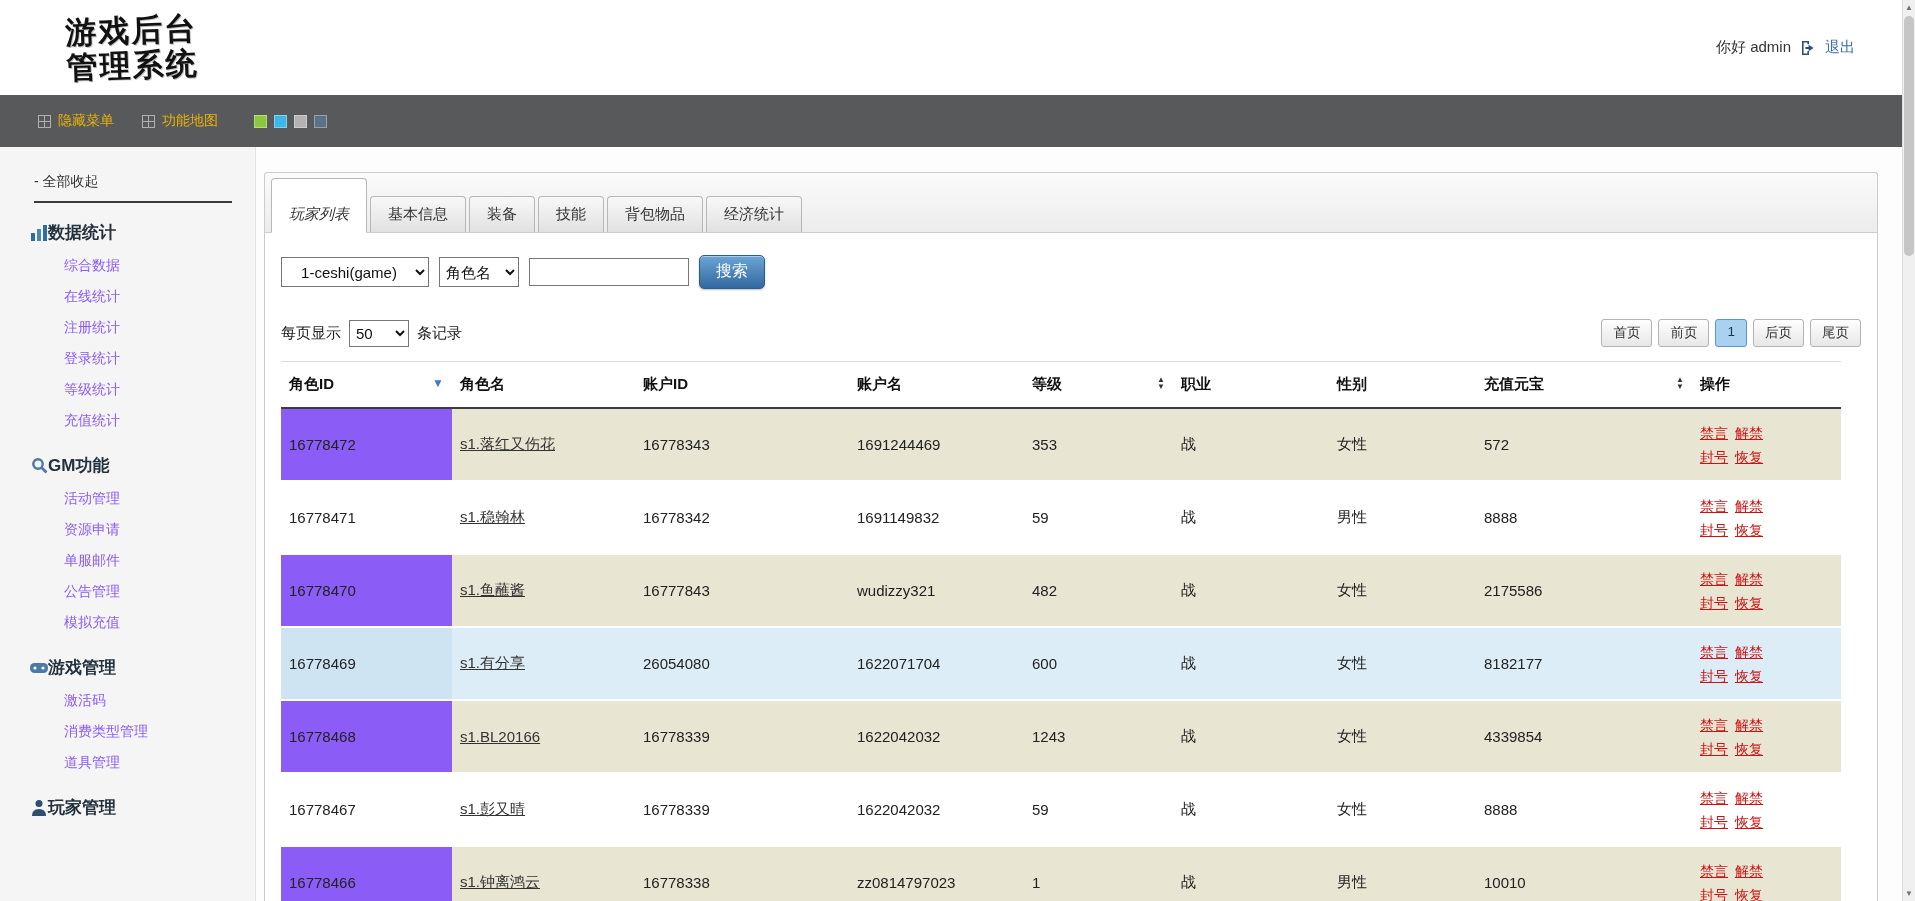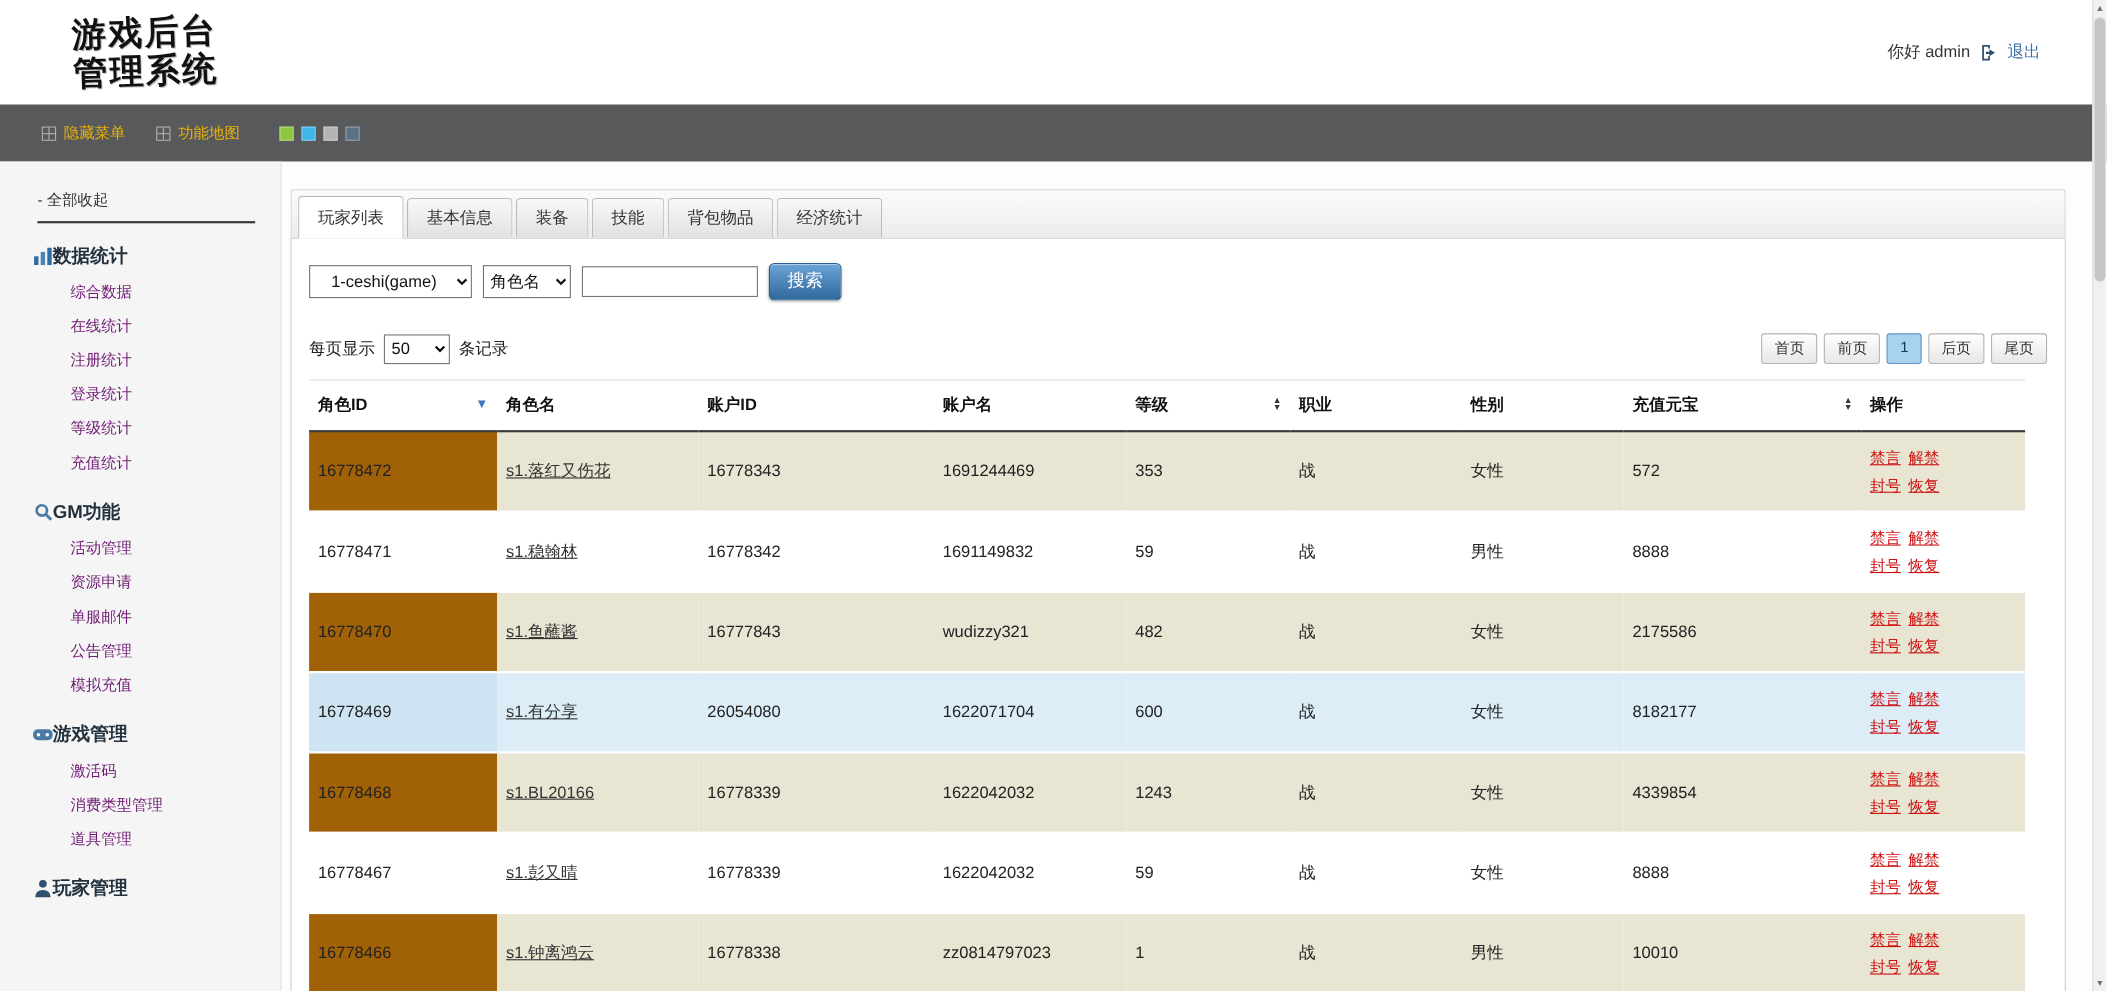--- a/index.html
+++ b/index.html
@@ -25,29 +25,29 @@
   
   .content { display:flex; height:754px; background:#fdfdfd; }
 
   
   .sidebar { width:256px; flex-shrink:0; background:#f5f5f5; border-right:1px solid #e3e3e3; padding-top:26px; overflow:hidden; }
   .collapse-all { margin-left:34px; width:198px; padding-bottom:10px; border-bottom:2px solid #3a3a3a; font-size:14px; color:#333; cursor:pointer; margin-bottom:10px; }
   .side-section { margin-top:18px; }
   .side-header { display:flex; align-items:center; margin-left:30px; font-size:17px; font-weight:bold; color:#22313d; cursor:pointer; }
   .side-icon { width:18px; display:inline-flex; align-items:center; justify-content:center; }
   .side-items { margin-top:6px; }
-  .side-item { padding:6px 0 6px 64px; font-size:14px; color:#701a75; line-height:19px; cursor:pointer; }
+  .side-item { padding:6px 0 6px 64px; font-size:14px; color:#8b5cf6; line-height:19px; cursor:pointer; }
   .side-item.active { background:#e3e3e3; color:#222; }
   .refresh { margin-left:10px; font-weight:bold; font-size:15px; color:#222; cursor:pointer; }
 
   
   .main { flex:1; padding:25px 37px 0 8px; }
   .tabbar { display:flex; align-items:flex-end; gap:3px; padding:5px 6px 0 6px; background:linear-gradient(#fbfbfb,#ececec); border:1px solid #ccc; border-bottom:none; border-radius:3px 3px 0 0; position:relative; }
   .tab { padding:8px 17px; font-size:15px; color:#333; background:linear-gradient(#f8f8f8,#e1e1e1); border:1px solid #b8b8b8; border-bottom:none; border-radius:4px 4px 0 0; cursor:pointer; }
-  .tab.active { background:#fff; padding-top:10px; margin-bottom:-1px; border-bottom:1px solid #fff; position:relative; z-index:3; }
+  .tab.active { background:#fff; padding-top:26px; margin-bottom:-1px; border-bottom:1px solid #fff; position:relative; z-index:3;font-style:italic; }
   .panel { border:1px solid #ccc; background:#fff; padding:20px 16px 0; position:relative; z-index:1; }
 
   
   .search-row { display:flex; gap:10px; margin:2px 0 30px; align-items:center; }
   select { height:30px; font-size:15px; border:1px solid #767676; background:#fff; font-family:inherit; color:#111; padding:0 2px; }
   .server-select { min-width:148px;text-align:center; }
   .field-select { min-width:80px; }
   .search-input { width:160px; height:28px; border:1px solid #777; padding:2px 6px; font-size:15px; }
   .search-btn { padding:5px 16px 6px; font-size:16px; color:#fff; background:linear-gradient(#6ba4d6,#31699e); border:1px solid #2a5d8c; border-radius:5px; cursor:pointer; box-shadow:inset 0 1px 0 rgba(255,255,255,.45), 0 1px 2px rgba(0,0,0,.25); }
 
@@ -59,21 +59,21 @@
   .page-btn { padding:4px 11px; border:1px solid #b3b3b3; border-radius:3px; background:linear-gradient(#fefefe,#e7e7e7); font-size:13.5px; color:#333; cursor:pointer; }
   .page-btn.current { background:#a9d1f0; border-color:#5c96c8; color:#15375c; }
 
   
   table { width:1560px; border-collapse:collapse; table-layout:fixed; font-size:15px; }
   thead th { text-align:left; padding:13px 8px; font-weight:bold; color:#111; border-top:1px solid #dcdcdc; border-bottom:2px solid #3c3c3c; background:#fff; }
   .sort-desc { float:right; color:#3f7cbf; font-size:12px; margin-top:1px; }
   .sort-both { float:right; display:flex; flex-direction:column; line-height:7px; font-size:8px; color:#333; margin-top:1px; }
   tbody td { height:73px; padding:0 8px; border-bottom:2px solid #fff; vertical-align:middle; color:#222; }
   tr.r-odd td { background:#e8e5d3; }
-  tr.r-odd td:first-child { background:#a16207; }
+  tr.r-odd td:first-child { background:#8b5cf6; }
   tr.r-even td { background:#fff; }
   tr.r-hl td { background:#dcedf7; }
   tr.r-hl td:first-child { background:#cfe4f3; }
   .role-link { color:#333; text-decoration:underline; cursor:pointer; }
   .act-line { line-height:24px; white-space:nowrap; }
   .act-link { color:#cc1111; text-decoration:underline; cursor:pointer; font-size:14px; margin-right:7px; }
 
   
   .vscroll { position:absolute; top:0; right:0; width:13px; height:901px; background:#f0f0f0; border-left:1px solid #dcdcdc; z-index:50; }
   .vs-arrow { height:15px; text-align:center; font-size:8px; color:#707070; line-height:15px; cursor:pointer; }

